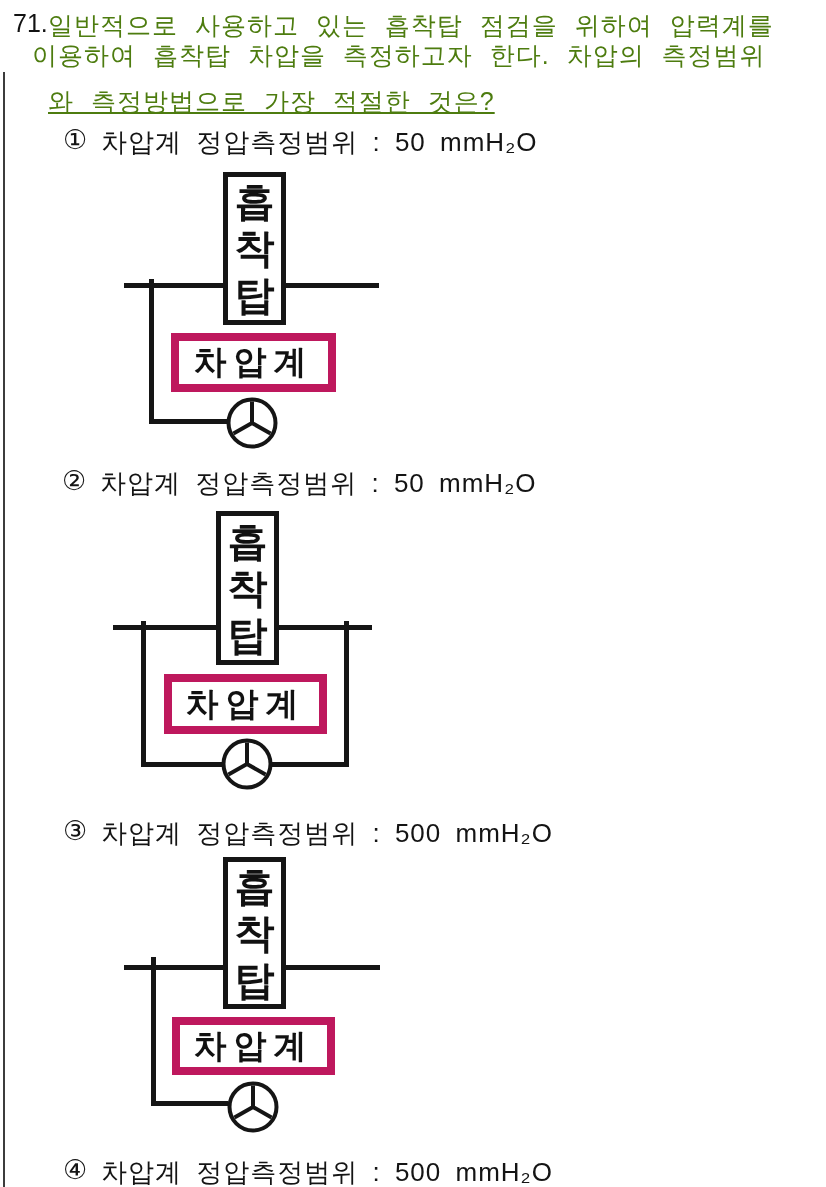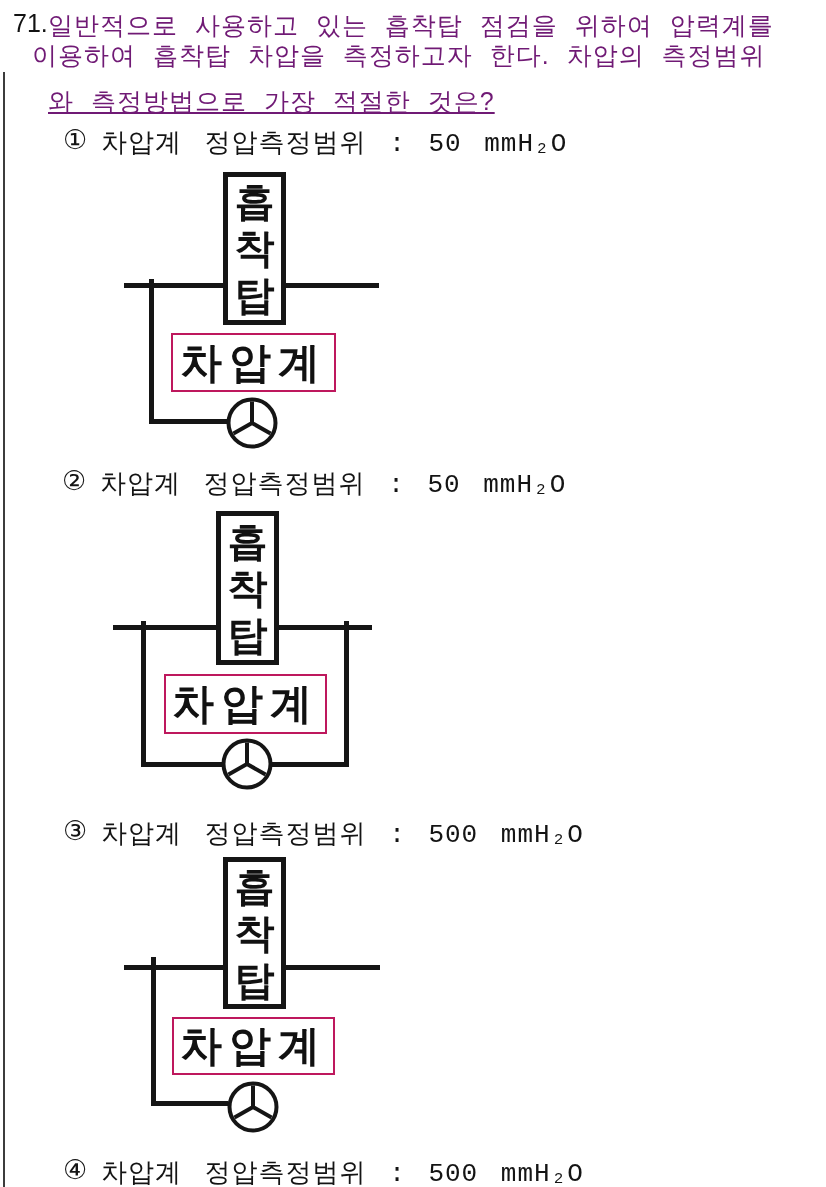--- a/index.html
+++ b/index.html
@@ -15,61 +15,61 @@
     position:absolute;left:3px;top:72px;width:2px;height:1115px;
     background:#3c3c3c;
   }
   
   .qline{
     position:absolute;
     font-size:25px;
     letter-spacing:1px;
     word-spacing:9px;
     white-space:nowrap;
-    color:#701a75;
+    color:#4d7c0f;
   }
   .qnum{position:absolute;left:13px;top:9px;font-size:25px;letter-spacing:0;}
   .l1{left:48px;top:9px;}
   .l2{left:32px;top:39px;}
   .l3{left:48px;top:85px;text-decoration:underline;}
   
   .opt{
     position:absolute;
     white-space:nowrap;
     font-size:26px;
     color:#141414;
   }
   .opt .marker{
     position:absolute;left:0;top:0;
     font-size:27px;
   }
   .opt .lbl{
     position:absolute;left:38px;top:1px;
-    letter-spacing:1px;word-spacing:6px;font-family:Liberation Mono, monospace;
+    letter-spacing:1px;word-spacing:6px;
   }
   .opt1{left:63px;top:124px;}
   .opt2{left:62px;top:465px;}
   .opt3{left:63px;top:815px;}
   .opt4{left:63px;top:1154px;}
   
   .hline,.vline{position:absolute;background:#151515;z-index:1;}
   .tower{
     position:absolute;z-index:2;
     background:#fff;border:5px solid #151515;
     box-sizing:border-box;
     display:flex;flex-direction:column;align-items:center;justify-content:center;
     font-weight:700;font-size:40px;line-height:47px;color:#111;
     text-align:center;
   }
   .gaugebox{
     position:absolute;z-index:2;
-    background:#fff;border:2px solid #be185d;
+    background:#fff;border:8px solid #be185d;
     box-sizing:border-box;
     display:flex;align-items:center;justify-content:center;
-    font-weight:700;font-size:42px;letter-spacing:7px;color:#111;
+    font-weight:700;font-size:33px;letter-spacing:7px;color:#111;
     white-space:nowrap;
   }
   .gauge{position:absolute;z-index:3;width:54px;height:54px;}
   
   .d1 .pipe-left  {left:124px;top:283px;width:99px;height:5px;}
   .d1 .pipe-right {left:286px;top:283px;width:93px;height:5px;}
   .d1 .tower      {left:223px;top:172px;width:63px;height:153px;}
   .d1 .drop-left  {left:149px;top:279px;width:5px;height:145px;}
   .d1 .bottom-left{left:149px;top:419px;width:78px;height:5px;}
   .d1 .gaugebox   {left:171px;top:333px;width:165px;height:59px;}

